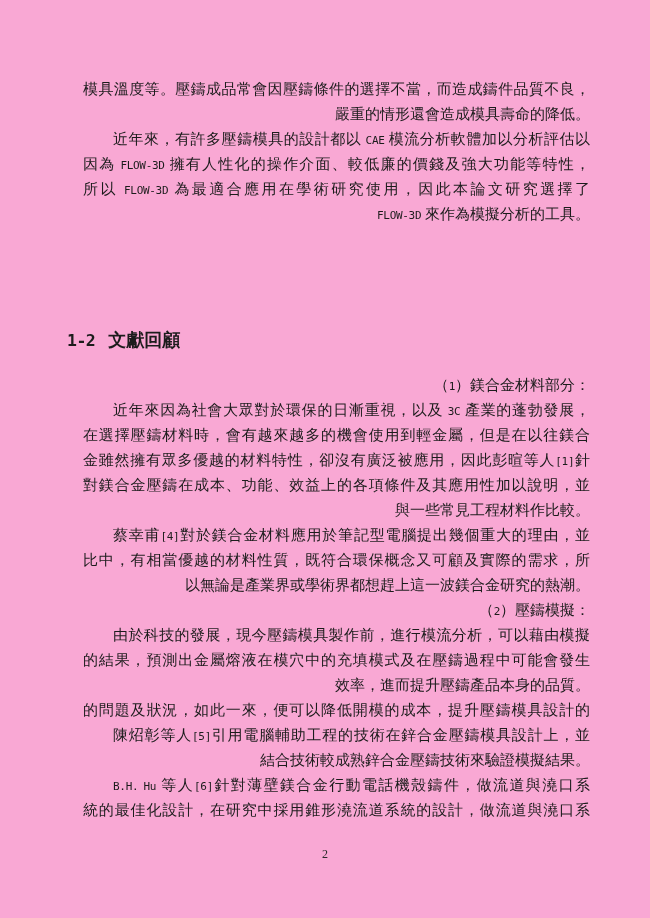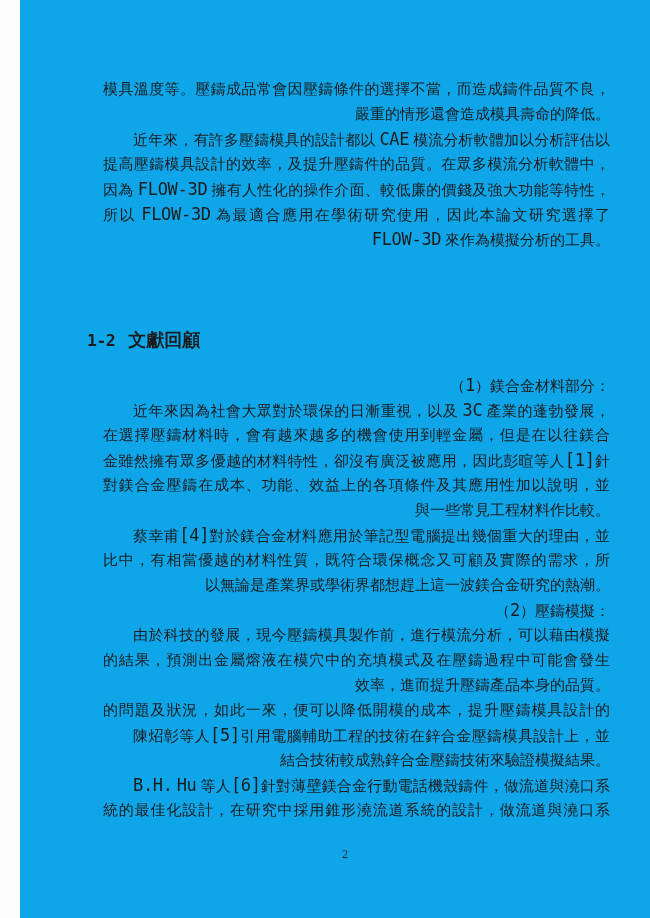--- a/index.html
+++ b/index.html
@@ -4,39 +4,39 @@
 <style>
   html,body{margin:0;padding:0;}
   body{
     width:650px;height:918px;
     background:#fdfdfd;
     position:relative;
     overflow:hidden;
     font-family:"Liberation Serif","DejaVu Serif",serif;
     color:#1c1c1c;
   }
-  .page{position:absolute;inset:0;background:#0ea5e9;margin-left:20px;}
+  .page{position:absolute;inset:0;background:#f9a8d4;}
   .block{position:absolute;left:83px;width:507px;}
   #para1{top:77px;}
   #section{top:373px;}
   .ln{
     font-size:15px;
     line-height:25px;
     height:25px;
     text-align:right;
     overflow:visible;
   }
   .fill{
     text-align:justify;
     text-align-last:justify;
   }
   .ind{text-indent:2em;}
   .lat{
     font-family:"DejaVu Sans Mono","Liberation Mono",monospace;
-    font-size:17px;
+    font-size:11px;
     letter-spacing:-0.3px;
   }
   #heading{
     position:absolute;
     left:67px;top:327px;
     font-size:18px;
     font-weight:bold;
     line-height:26px;
     white-space:nowrap;
   }
@@ -58,21 +58,20 @@
 </style>
 </head>
 <body>
 
 <div class="page">
 
   <div class="block" id="para1">
     <div class="ln fill mix">模具溫度等。壓鑄成品常會因壓鑄條件的選擇不當，而造成鑄件品質不良，</div>
     <div class="ln mix">嚴重的情形還會造成模具壽命的降低。</div>
     <div class="ln ind fill mix">近年來，有許多壓鑄模具的設計都以 <span class="lat">CAE</span> 模流分析軟體加以分析評估以</div>
-    <div class="ln fill mix">提高壓鑄模具設計的效率，及提升壓鑄件的品質。在眾多模流分析軟體中，</div>
     <div class="ln fill mix">因為 <span class="lat">FLOW-3D</span> 擁有人性化的操作介面、較低廉的價錢及強大功能等特性，</div>
     <div class="ln fill mix">所以 <span class="lat">FLOW-3D</span> 為最適合應用在學術研究使用，因此本論文研究選擇了</div>
     <div class="ln mix"><span class="lat">FLOW-3D</span> 來作為模擬分析的工具。</div>
   </div>
 
   <div id="heading">
     <span class="h-num">1-2</span><span>文獻回顧</span>
   </div>
 
   <div class="block" id="section">

